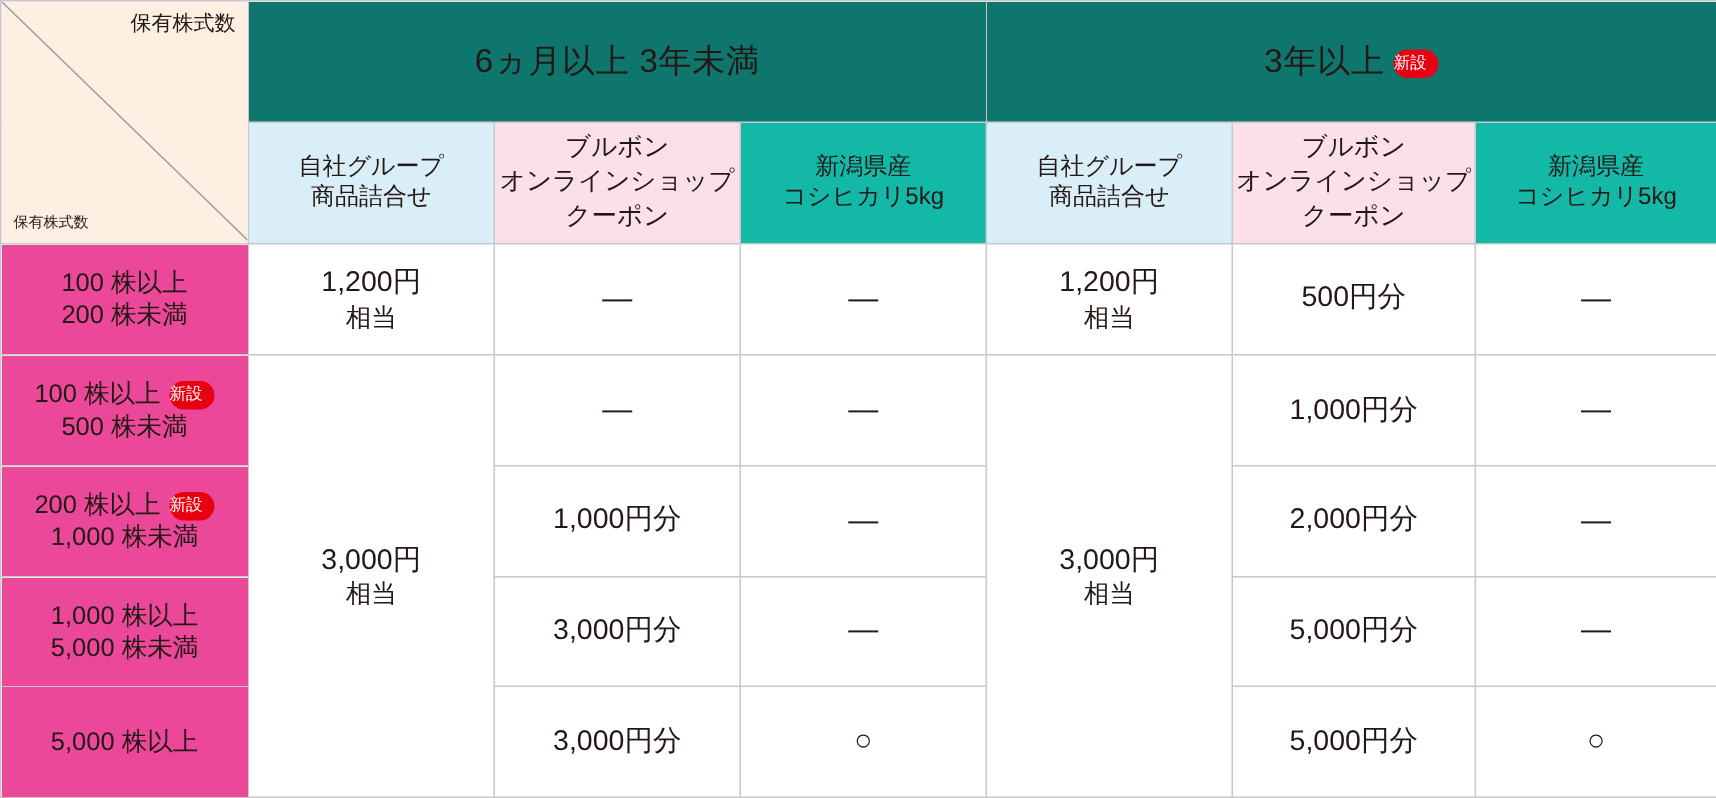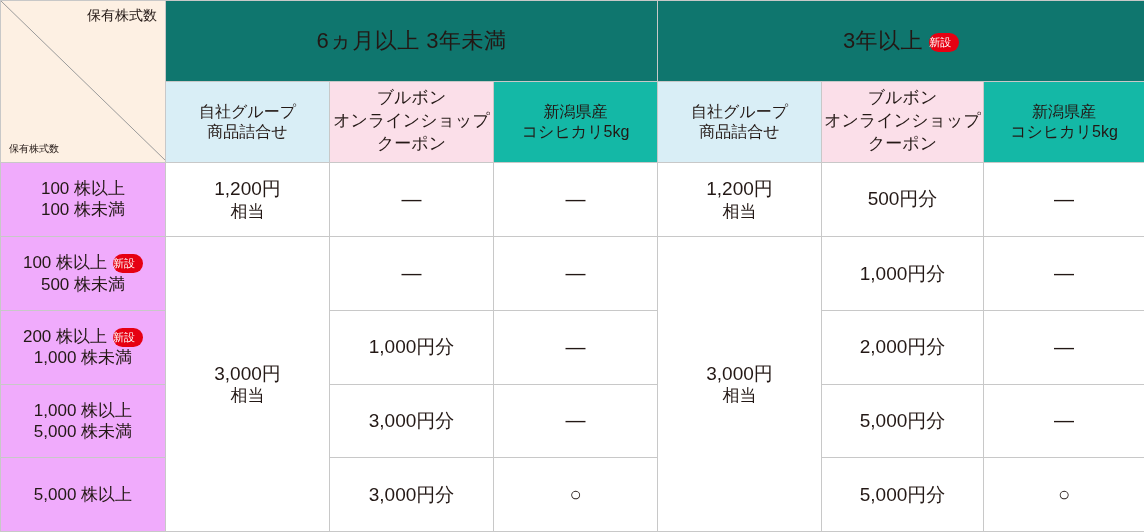--- a/index.html
+++ b/index.html
@@ -55,21 +55,21 @@
     font-size:16px;
     line-height:1.3;
     padding:6px 2px;
   }
   .gift.small{ font-size:17px; line-height:1.35;}
   .g-own{ background:#d9eef6;margin-left:20px; }
   .g-coupon{ background:#fbdfe9; }
   .g-rice{ background:#14b8a6; }
   
   .rowlabel{
-    background:#f0abfc;
+    background:#ec4899;
     font-size:17px;
     text-align:left;
     padding-left:12px;
     position:relative;
     line-height:1.35;
   }
   .rowlabel .inner{display:block;}
   
   .val{
     background:#ffffff;
@@ -152,21 +152,21 @@
       </td>
       <td class="gift g-rice">
         <div>新潟県産</div>
         <div>コシヒカリ5kg</div>
       </td>
     </tr>
 
     <tr style="height:74px">
       <td class="rowlabel">
         <span class="inner">100 株以上</span>
-        <span class="inner">100 株未満</span>
+        <span class="inner">200 株未満</span>
       </td>
       <td class="val">
         <div>1,200円</div>
         <div class="v-sub">相当</div>
       </td>
       <td class="val dash">—</td>
       <td class="val dash">—</td>
       <td class="val">
         <div>1,200円</div>
         <div class="v-sub">相当</div>

